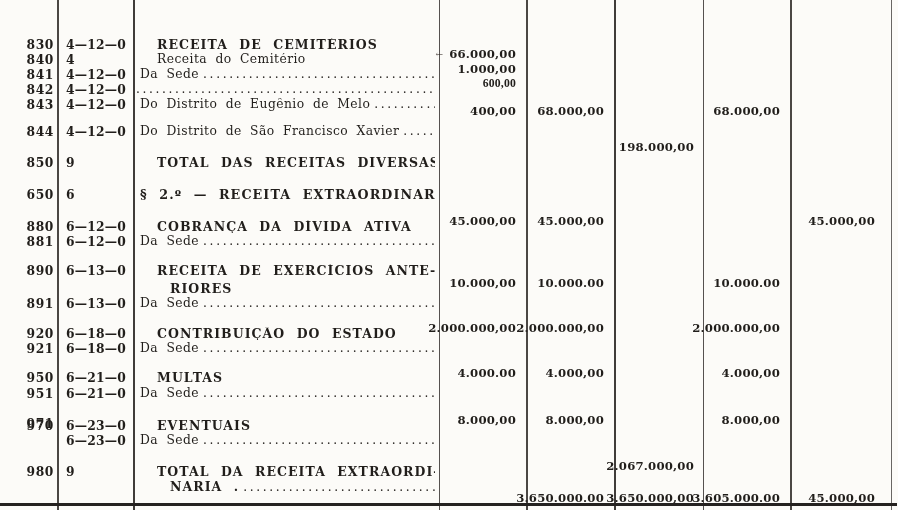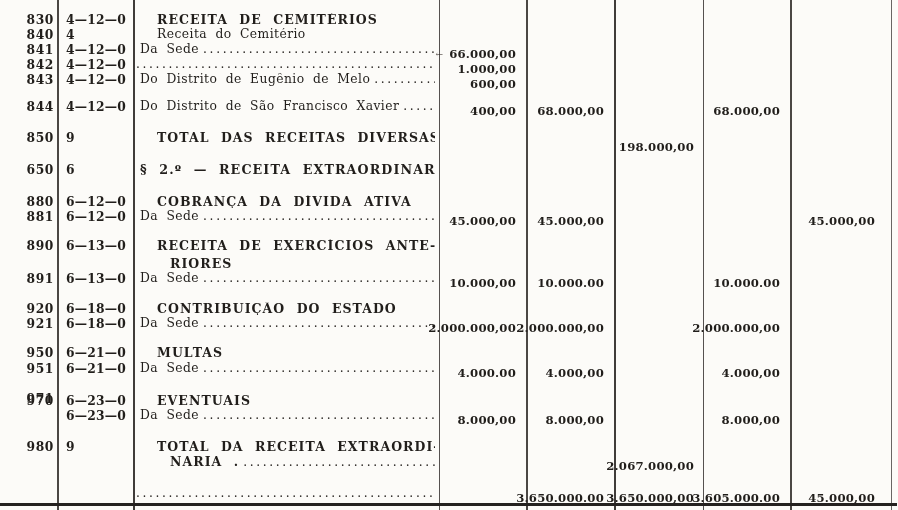--- a/index.html
+++ b/index.html
@@ -6,21 +6,21 @@
   .page {
     position:relative;
     width:898px; height:510px;
     background:#fcfbf8;
     font-family:"DejaVu Serif", serif;
     color:#211e1b;
     overflow:hidden;
   }
   .rule-v { position:absolute; top:0; bottom:0; background:#2b2724; }
   .rule-h { position:absolute; background:#252220; }
-  .cell { position:absolute; white-space:nowrap; line-height:13px; font-size:12.3px; }
+  .cell { position:absolute; white-space:nowrap; line-height:13px; font-size:12.3px;margin-top:25px; }
   .code  { left:0; width:54px; text-align:right; font-weight:700; letter-spacing:0.6px; }
   .cls   { left:66px; width:62px; font-weight:700; letter-spacing:0.2px; }
   .desc  { left:132px; width:303px; display:flex; align-items:baseline; overflow:hidden; }
   .desc .label { flex:0 0 auto; }
   .ind0 .label { padding-left:8px; }
   .ind1 .label { padding-left:25px; }
   .ind2 .label { padding-left:38px; }
   .v-plain .label   { font-weight:400; letter-spacing:0.45px; word-spacing:4px; }
   .v-heading .label { font-weight:700; letter-spacing:1.05px; word-spacing:6px; font-size:12.5px; }
   .v-bold .label    { font-weight:700; letter-spacing:1.1px;  word-spacing:6px; font-size:12.7px; }
@@ -64,21 +64,21 @@
         </div>
         <div class="amount" style="top: 58px; right: 382px;"><span>1.000,00</span></div>
       </div>
       <div>
         <div class="cell code" style="top: 73px;">843</div>
         <div class="cell cls" style="top: 73px;">4—12—0</div>
         <div class="cell desc ind0 v-plain" style="top: 73px;">
           <span class="label">Do Distrito de Eugênio de Melo</span>
           <span class="leader">......................................................................</span>
         </div>
-        <div class="amount" style="top: 73px; right: 382px;"><span>600,00</span></div>
+        <div class="amount" style="top: 73px; right: 382px; font-family: Liberation Serif, serif;"><span>600,00</span></div>
       </div>
       <div>
         <div class="cell code" style="top: 100px;">844</div>
         <div class="cell cls" style="top: 100px;">4—12—0</div>
         <div class="cell desc ind0 v-plain" style="top: 100px;">
           <span class="label">Do Distrito de São Francisco Xavier</span>
           <span class="leader">......................................................................</span>
         </div>
         <div class="amount" style="top: 100px; right: 382px;"><span>400,00</span></div>
         <div class="amount" style="top: 100px; right: 294px;"><span>68.000,00</span></div>

